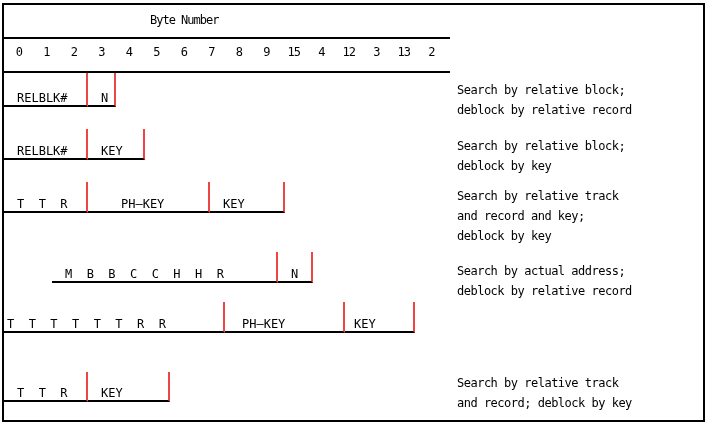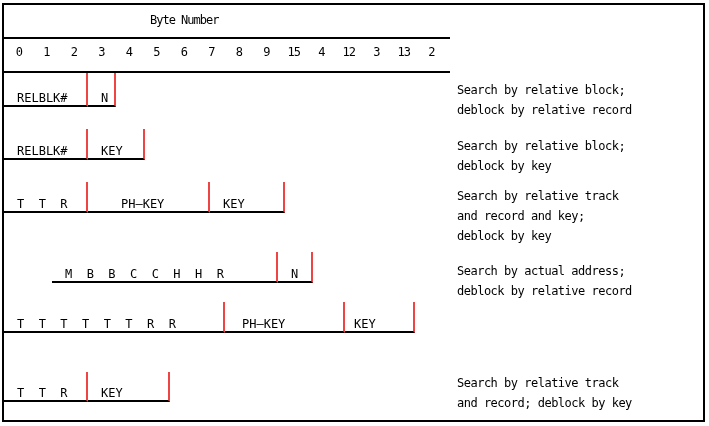--- a/index.html
+++ b/index.html
@@ -119,21 +119,21 @@
 deblock by key</div>
 
   <div class="row" style="top:252px; height:31px;margin-left:48px;">
     <div class="cell" style="width:226px; padding-left:13px;"><span>M  B  B  C  C  H  H  R</span></div>
     <div class="cell" style="width:35px; padding-left:13px;"><span>N</span></div>
   </div>
   <div class="desc" style="top:253px;margin-top:8px;">Search by actual address;
 deblock by relative record</div>
 
   <div class="row" style="top:302px; height:31px;">
-    <div class="cell" style="width:221px; padding-left:13px;"><span>T  T  T  T  T  T  R  R</span></div>
+    <div class="cell" style="width:221px; padding-left:3px;"><span>T  T  T  T  T  T  R  R</span></div>
     <div class="cell" style="width:120px; padding-left:17px;"><span>PH—KEY</span></div>
     <div class="cell" style="width:70px; padding-left:9px;"><span>KEY</span></div>
   </div>
 
   <div class="row" style="top:372px; height:30px;">
     <div class="cell" style="width:84px; padding-left:13px;"><span>T  T  R</span></div>
     <div class="cell" style="width:82px; padding-left:13px;"><span>KEY</span></div>
   </div>
   <div class="desc" style="top:373px;">Search by relative track
 and record; deblock by key</div>

